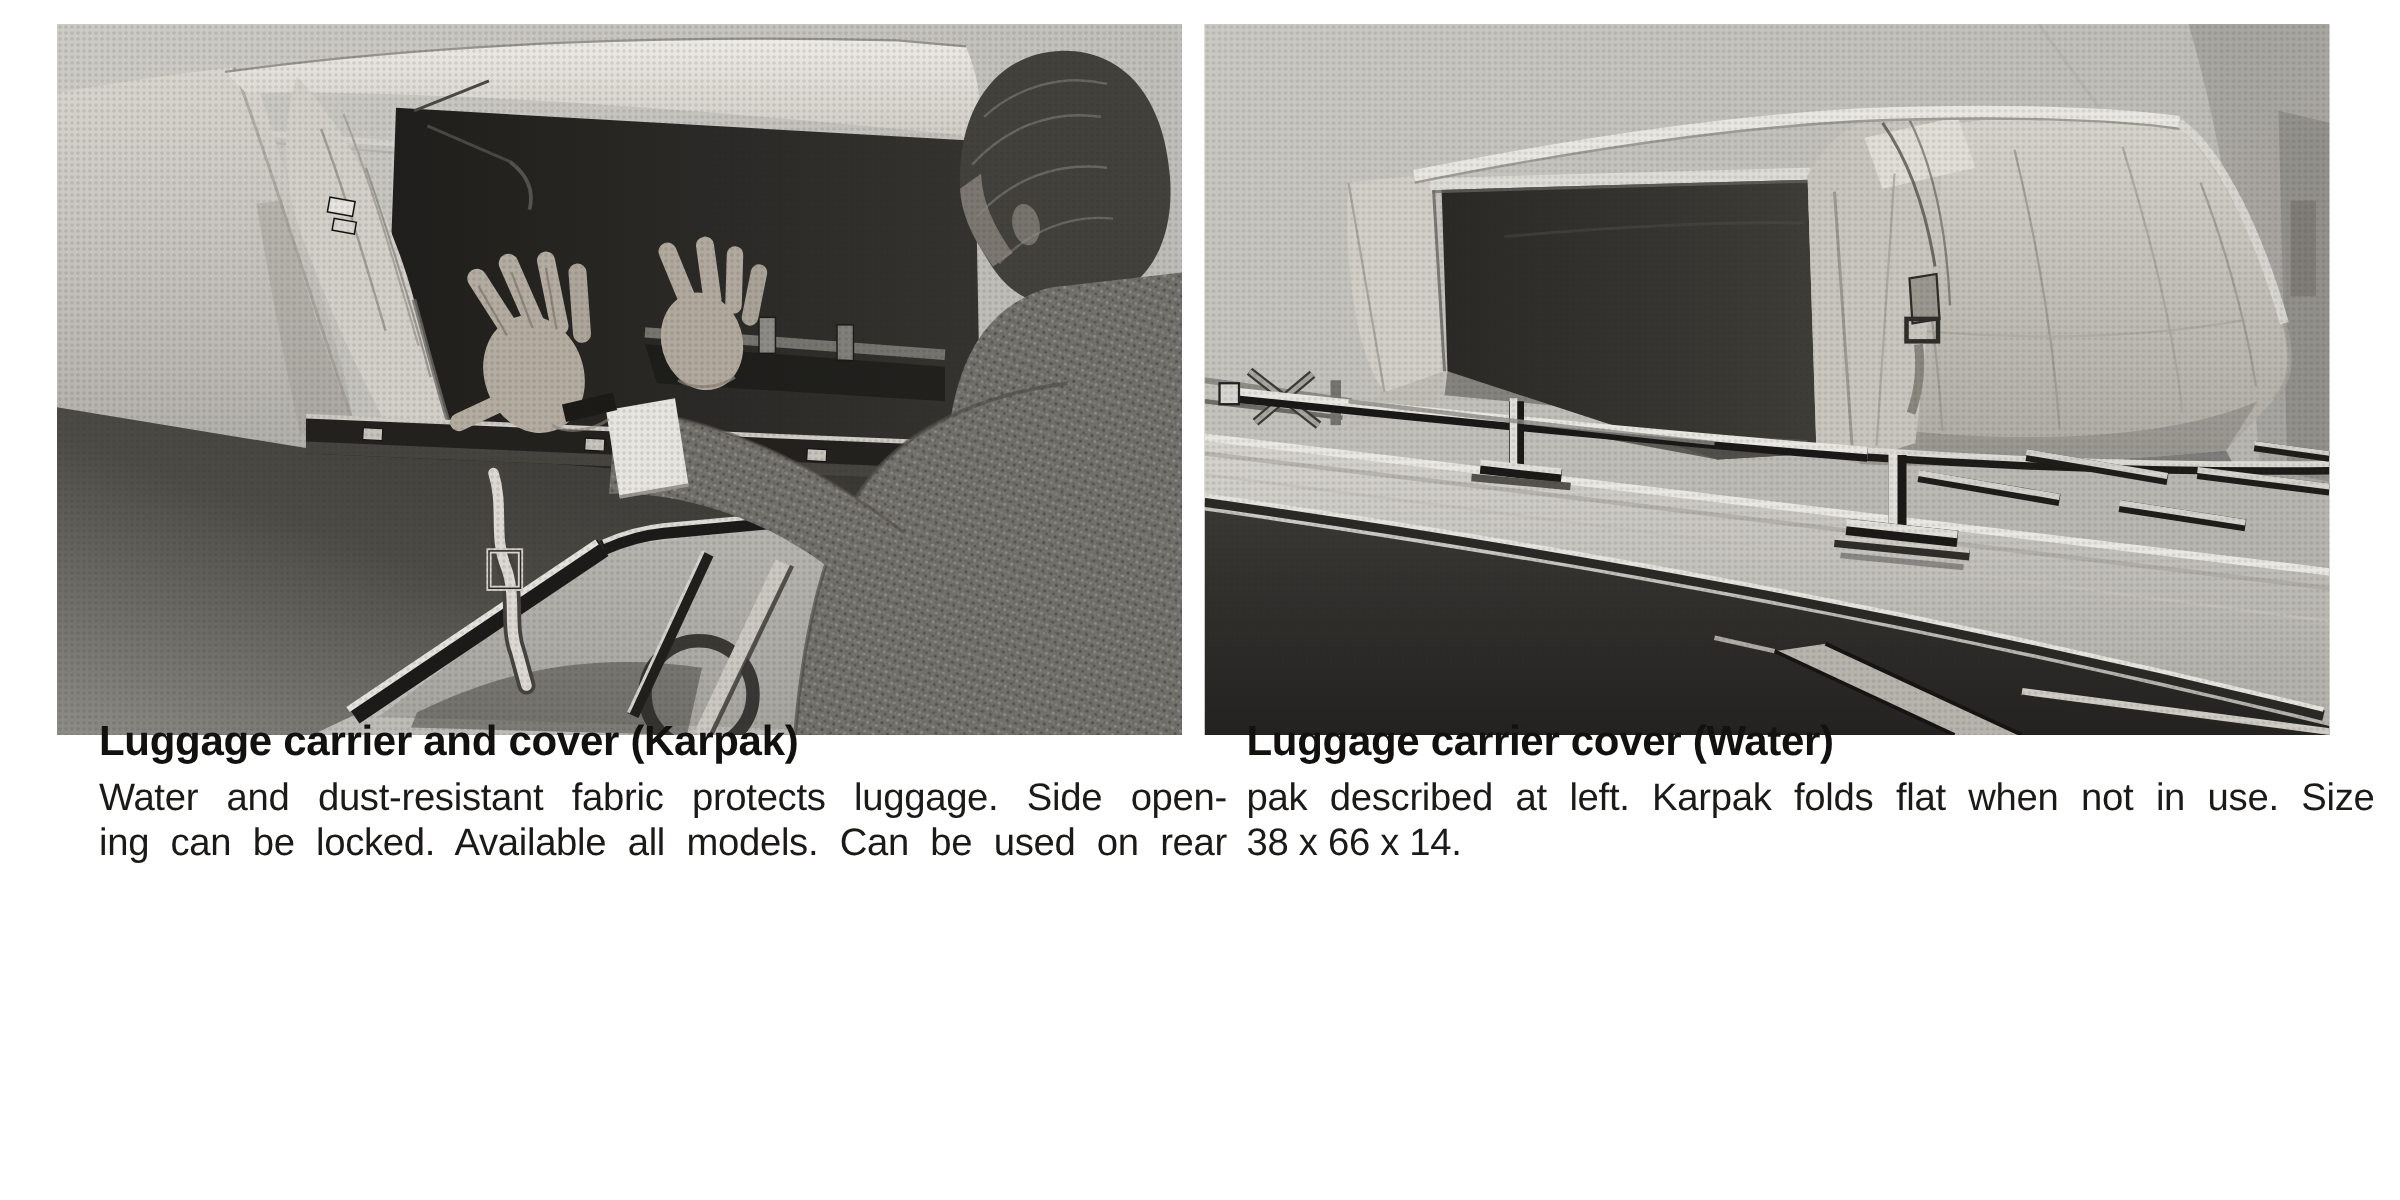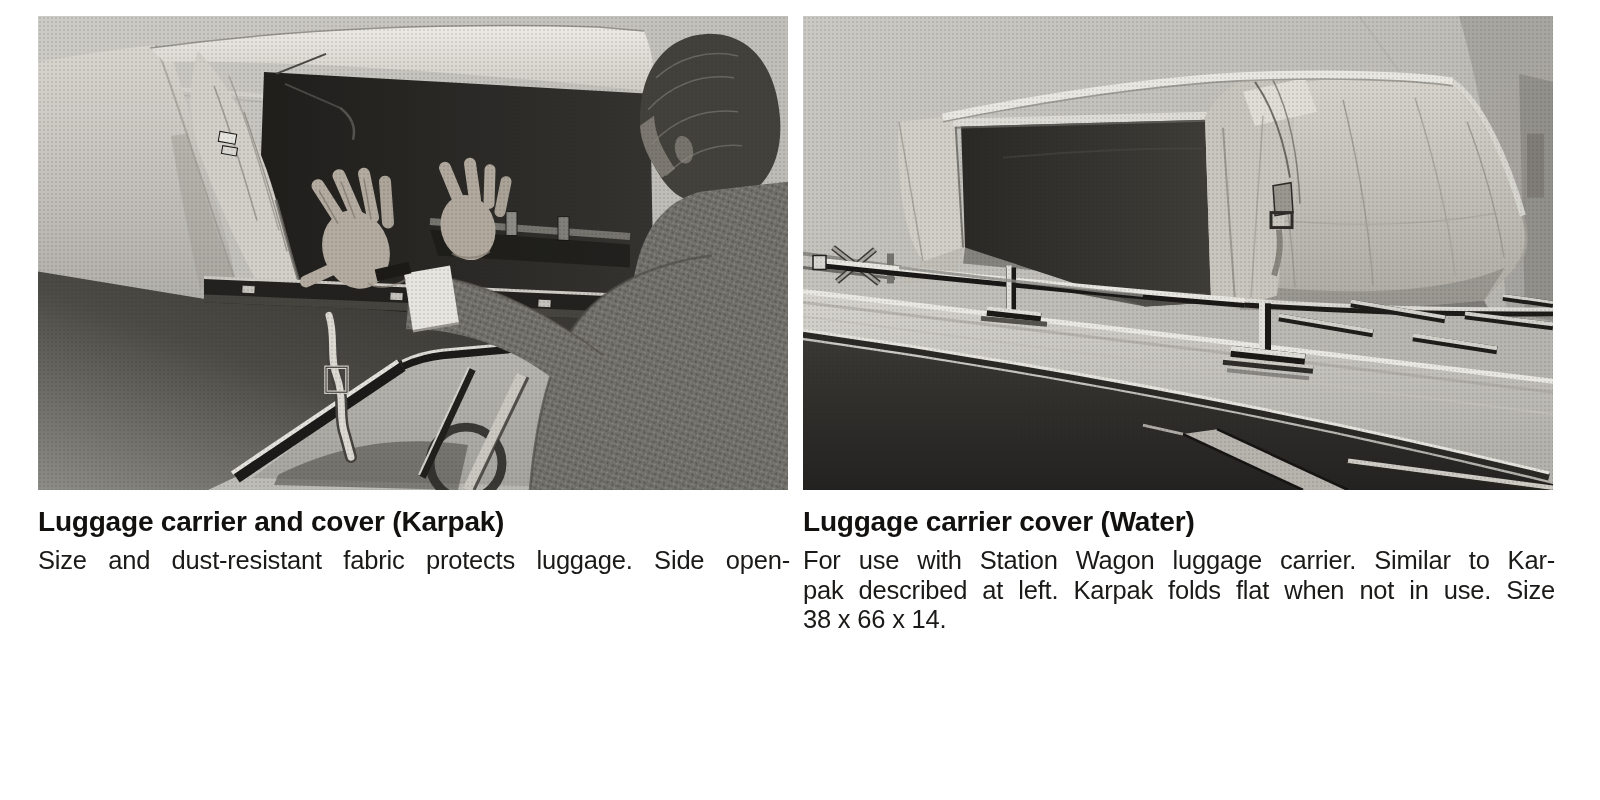--- a/index.html
+++ b/index.html
@@ -33,23 +33,24 @@
     inset: 0;
     background-image: radial-gradient(rgba(35,34,32,0.11) 1px, rgba(0,0,0,0) 1.25px);
     background-size: 4px 4px;
     pointer-events: none;
   }
   .photo-left  { left: 38px;  }
   .photo-right { left: 803px; }
 
   .caption {
     position: absolute;
-    top: 506px;
+    top: 478px;
     width: 752px;
     color: #171614;
+    margin-left: 28px;
   }
   .caption-left  { left: 38px;  }
   .caption-right { left: 803px; }
   .caption h2 {
     margin: 0 0 9px 0;
     font-size: 28px;
     line-height: 31px;
     font-weight: bold;
     letter-spacing: -0.2px;
     color: #121110;
@@ -334,23 +335,23 @@
           <path d="M420,343 L510,352" stroke="#cfccc6" stroke-width="3"></path>
           <path d="M424,355 L506,363" stroke="#8a8884" stroke-width="4"></path>
         </g>
         <path d="M96,252 C180,262 260,272 340,280" stroke="#8f8d88" stroke-width="3" opacity="0.8" fill="none"></path>
       </g>
     </svg>
   </figure>
 
   <section class="caption caption-left">
     <h2>Luggage carrier and cover (Karpak)</h2>
-    <p class="line just">Size and dust-resistant fabric protects luggage. Side open-</p>
+    <p class="line just">Water and dust-resistant fabric protects luggage. Side open-</p>
+    <p class="line just">ing can be locked. Available all models. Can be used on rear</p>
   </section>
 
   <section class="caption caption-right">
     <h2>Luggage carrier cover (Water)</h2>
-    <p class="line just">For use with Station Wagon luggage carrier. Similar to Kar-</p>
     <p class="line just">pak described at left. Karpak folds flat when not in use. Size</p>
     <p class="line">38 x 66 x 14.</p>
   </section>
 
 </div>
 
 </body></html>

